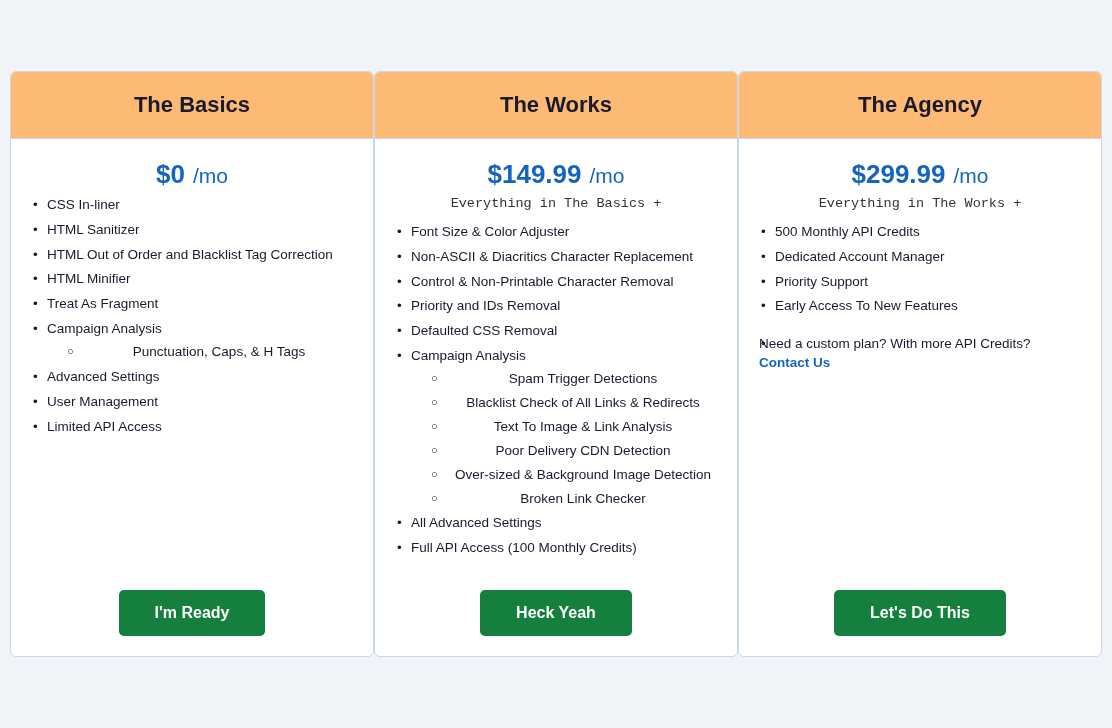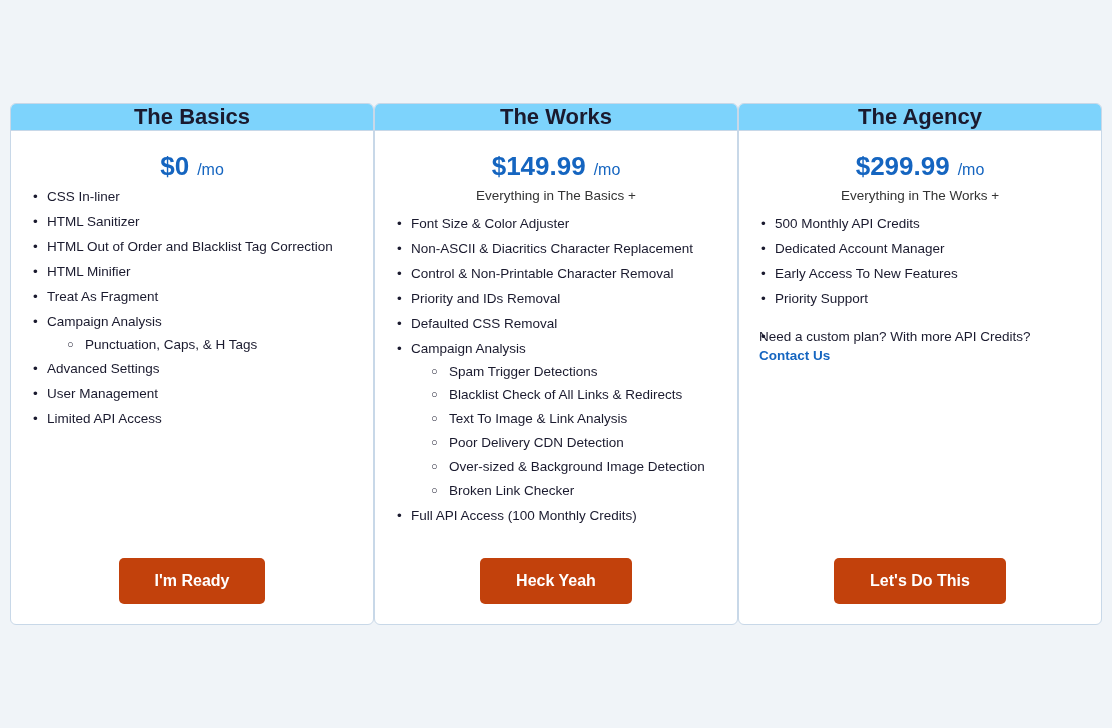--- a/index.html
+++ b/index.html
@@ -30,22 +30,22 @@
       background: #fff;
       border: 1px solid #c8d8e8;
       border-radius: 6px;
       flex: 1;
       display: flex;
       flex-direction: column;
       overflow: hidden;
     }
 
     .card-header {
-      background: #7dd3fc;
-      padding: 0 20px;
+      background: #fdba74;
+      padding: 20px 20px;
       text-align: center;
       border-bottom: 1px solid #c8d8e8;
     }
 
     .card-header h2 {
       font-size: 22px;
       font-weight: bold;
       color: #1a1a2e;
     }
 
@@ -58,31 +58,32 @@
 
     .price {
       text-align: center;
       font-size: 26px;
       font-weight: bold;
       color: #1565c0;
       margin-bottom: 6px;
     }
 
     .price span.unit {
-      font-size: 16px;
+      font-size: 21px;
       font-weight: normal;
       color: #1565c0;
       padding-left: 8px;
     }
 
     .includes-note {
       text-align: center;
       font-size: 13.5px;
       color: #333;
       margin-bottom: 12px;
+      font-family: Liberation Mono, monospace;
     }
 
     .features-list {
       list-style: none;
       padding: 0;
       margin: 0;
       font-size: 13.5px;
       color: #1a1a2e;
       flex: 1;
     }
@@ -104,38 +105,39 @@
     .features-list .sub-list {
       list-style: none;
       padding-left: 20px;
       margin-top: 4px;
     }
 
     .features-list .sub-list li {
       position: relative;
       padding-left: 18px;
       margin-bottom: 5px;
+      text-align: center;
     }
 
     .features-list .sub-list li::before {
       content: "○";
       position: absolute;
       left: 0;
       font-size: 11px;
       top: 1px;
       color: #1a1a2e;
     }
 
     .card-footer {
       padding: 16px 20px 20px 20px;
       text-align: center;
     }
 
     .cta-button {
-      background: #c2410c;
+      background: #15803d;
       color: #fff;
       border: none;
       border-radius: 5px;
       padding: 14px 36px;
       font-size: 16px;
       font-weight: bold;
       cursor: pointer;
       transition: background 0.2s;
     }
 
@@ -206,42 +208,43 @@
           <span>Campaign Analysis</span>
           <ul class="sub-list">
             <li><span>Spam Trigger Detections</span></li>
             <li><span>Blacklist Check of All Links &amp; Redirects</span></li>
             <li><span>Text To Image &amp; Link Analysis</span></li>
             <li><span>Poor Delivery CDN Detection</span></li>
             <li><span>Over-sized &amp; Background Image Detection</span></li>
             <li><span>Broken Link Checker</span></li>
           </ul>
         </li>
+        <li><span>All Advanced Settings</span></li>
         <li><span>Full API Access (100 Monthly Credits)</span></li>
       </ul>
     </div>
     <div class="card-footer">
       <button class="cta-button">Heck Yeah</button>
     </div>
   </div>
 
   <div class="pricing-card">
     <div class="card-header">
       <h2>The Agency</h2>
     </div>
     <div class="card-body">
       <div class="price">
         <span>$299.99</span><span class="unit">/mo</span>
       </div>
       <div class="includes-note">Everything in The Works +</div>
       <ul class="features-list">
         <li><span>500 Monthly API Credits</span></li>
         <li><span>Dedicated Account Manager</span></li>
+        <li><span>Priority Support</span></li>
         <li><span>Early Access To New Features</span></li>
-        <li><span>Priority Support</span></li>
         <li style="list-style:none; padding-left:0; margin-top:19px;">
           <span class="custom-plan-text">
             <span>Need a custom plan? With more API Credits?</span>
             <a href="#" class="contact-link">Contact Us</a>
           </span>
         </li>
       </ul>
     </div>
     <div class="card-footer">
       <button class="cta-button">Let's Do This</button>

